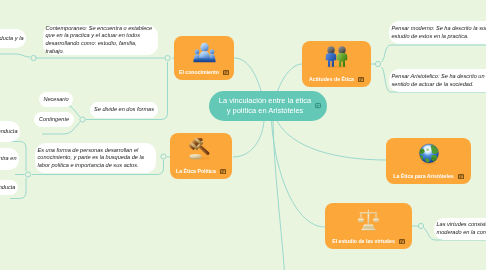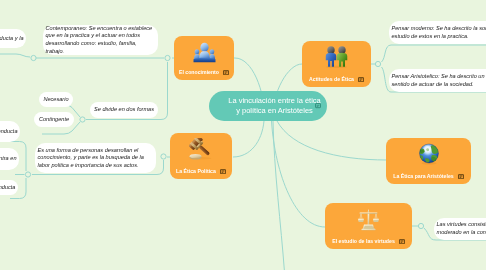--- a/index.html
+++ b/index.html
@@ -10,21 +10,21 @@
   .node{position:absolute;box-sizing:border-box;}
 
   .topic{background:#fca73a;border-radius:8px;color:#fff;}
   .topic .trow{position:absolute;left:0;right:0;bottom:4px;display:flex;
       align-items:center;justify-content:center;gap:4px;}
   .topic .tlabel{font-size:5.2px;font-weight:bold;line-height:7px;white-space:nowrap;}
   .topic .ticon{position:absolute;left:0;right:0;top:5px;text-align:center;line-height:0;}
   .noteflag{width:6px;height:5.5px;flex:none;}
 
   .central{background:#63c9b6;border-radius:15px;color:#fff;
-      display:flex;align-items:center;justify-content:flex-end;text-align:center;
+      display:flex;align-items:center;justify-content:center;text-align:center;
       font-size:7.5px;line-height:10px;}
   .central .clabel{width:93px;margin-right:6px;}
   .central .noteflag{position:absolute;right:6px;top:50%;margin-top:-2.75px;}
 
   .bubble{background:#fff;border-radius:10px;color:#1c1c1c;font-style:italic;
       font-size:5.6px;line-height:7.6px;box-sizing:border-box;
       display:flex;align-items:center;}
   .bubble .btxt{padding:0 2.5px;}
 </style>
 </head>

